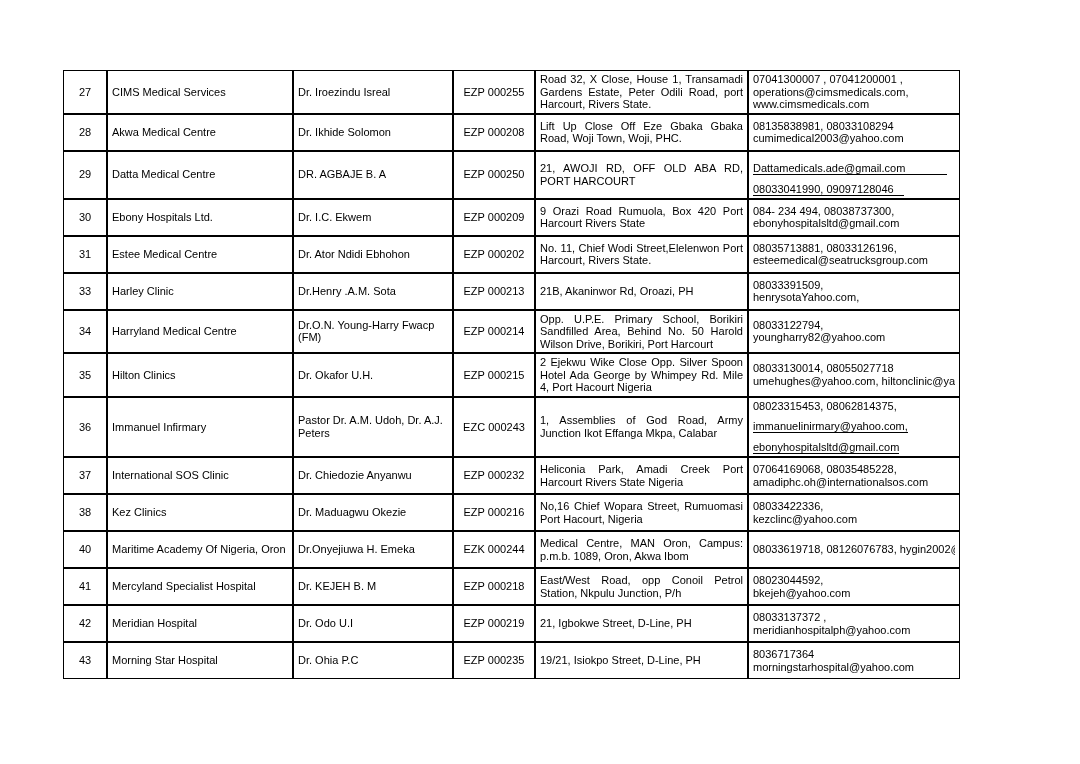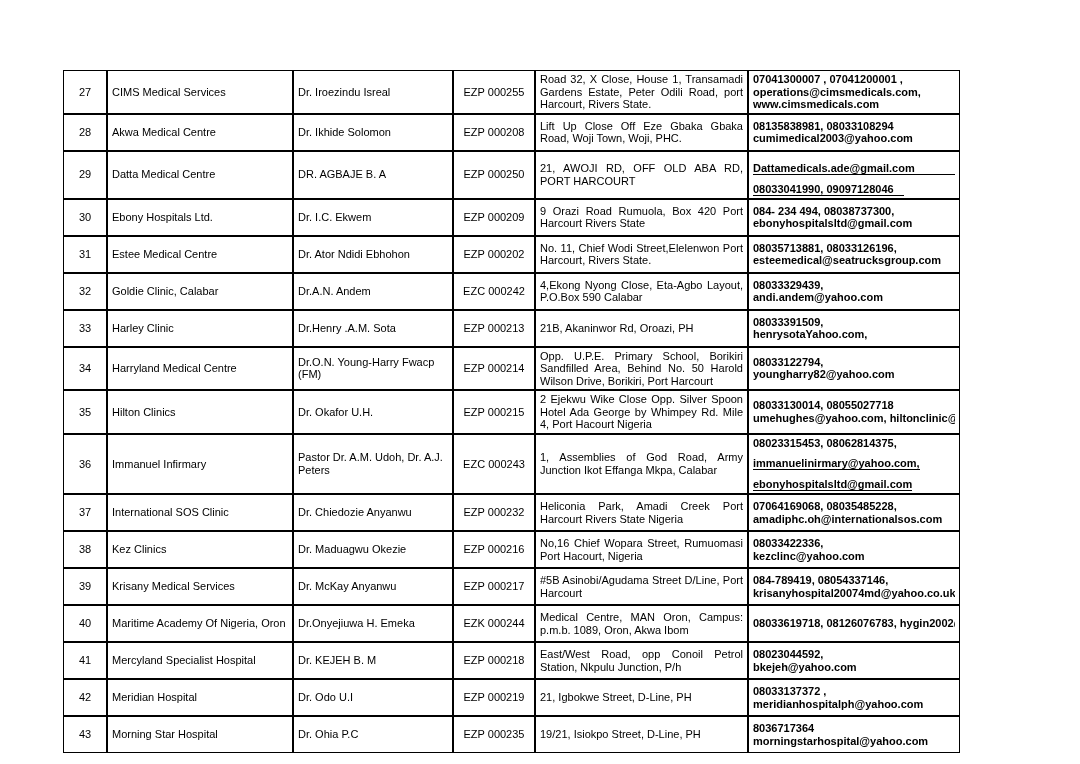--- a/index.html
+++ b/index.html
@@ -35,21 +35,21 @@
     height: 37px;
     overflow: hidden;
     word-wrap: break-word;
   }
   td.c-sn   { text-align: center; }
   td.c-name { text-align: left; }
   td.c-doctor { text-align: left; }
   td.c-code { text-align: center; }
   td.c-address { text-align: justify; }
   td.c-contact { text-align: left; }
-  .contact-line { white-space: nowrap; overflow: hidden; font-weight: bold; }
+  .contact-line { white-space: nowrap; overflow: hidden; }
   .link {
     border-bottom: 1px solid #000000;
     display: inline-block;
     line-height: 12px;
     margin-top: 8px;
   }
 </style>
 </head>
 <body>
 
@@ -118,31 +118,20 @@
     <td class="c-name">Estee Medical Centre</td>
     <td class="c-doctor">Dr. Ator Ndidi Ebhohon</td>
     <td class="c-code">EZP 000202</td>
     <td class="c-address">No. 11, Chief Wodi Street,Elelenwon Port Harcourt, Rivers State.</td>
     <td class="c-contact">
             <div class="contact-line">08035713881, 08033126196,</div>
             <div class="contact-line">esteemedical@seatrucksgroup.com</div>
           </td>
   </tr>
 
-  <tr>
-    <td class="c-sn">32</td>
-    <td class="c-name">Goldie Clinic, Calabar</td>
-    <td class="c-doctor">Dr.A.N. Andem</td>
-    <td class="c-code">EZC 000242</td>
-    <td class="c-address">4,Ekong Nyong Close, Eta-Agbo Layout, P.O.Box 590 Calabar</td>
-    <td class="c-contact">
-            <div class="contact-line">08033329439,</div>
-            <div class="contact-line">andi.andem@yahoo.com</div>
-          </td>
-  </tr>
 
   <tr>
     <td class="c-sn">33</td>
     <td class="c-name">Harley Clinic</td>
     <td class="c-doctor">Dr.Henry .A.M. Sota</td>
     <td class="c-code">EZP 000213</td>
     <td class="c-address">21B, Akaninwor Rd, Oroazi, PH</td>
     <td class="c-contact">
             <div class="contact-line">08033391509,</div>
             <div class="contact-line">henrysotaYahoo.com,</div>
@@ -203,31 +192,20 @@
     <td class="c-name">Kez Clinics</td>
     <td class="c-doctor">Dr. Maduagwu Okezie</td>
     <td class="c-code">EZP 000216</td>
     <td class="c-address">No,16 Chief Wopara Street, Rumuomasi Port Hacourt, Nigeria</td>
     <td class="c-contact">
             <div class="contact-line">08033422336,</div>
             <div class="contact-line">kezclinc@yahoo.com</div>
           </td>
   </tr>
 
-  <tr>
-    <td class="c-sn">39</td>
-    <td class="c-name">Krisany Medical Services</td>
-    <td class="c-doctor">Dr.  McKay Anyanwu</td>
-    <td class="c-code">EZP 000217</td>
-    <td class="c-address">#5B Asinobi/Agudama Street D/Line, Port Harcourt</td>
-    <td class="c-contact">
-            <div class="contact-line">084-789419, 08054337146,</div>
-            <div class="contact-line">krisanyhospital20074md@yahoo.co.uk</div>
-          </td>
-  </tr>
 
   <tr>
     <td class="c-sn">40</td>
     <td class="c-name">Maritime Academy Of Nigeria, Oron</td>
     <td class="c-doctor">Dr.Onyejiuwa H. Emeka</td>
     <td class="c-code">EZK 000244</td>
     <td class="c-address">Medical Centre, MAN Oron, Campus: p.m.b. 1089, Oron, Akwa Ibom</td>
     <td class="c-contact">
             <div class="contact-line">08033619718, 08126076783, hygin2002@gmail.com</div>
           </td>

